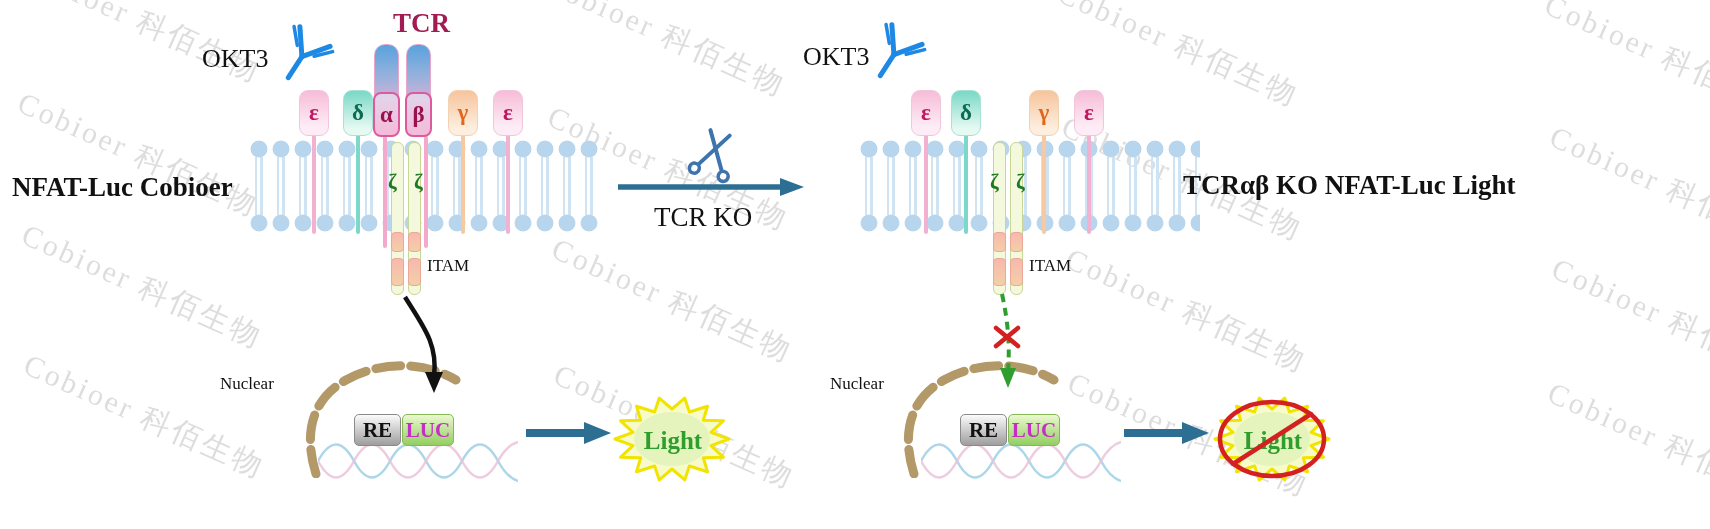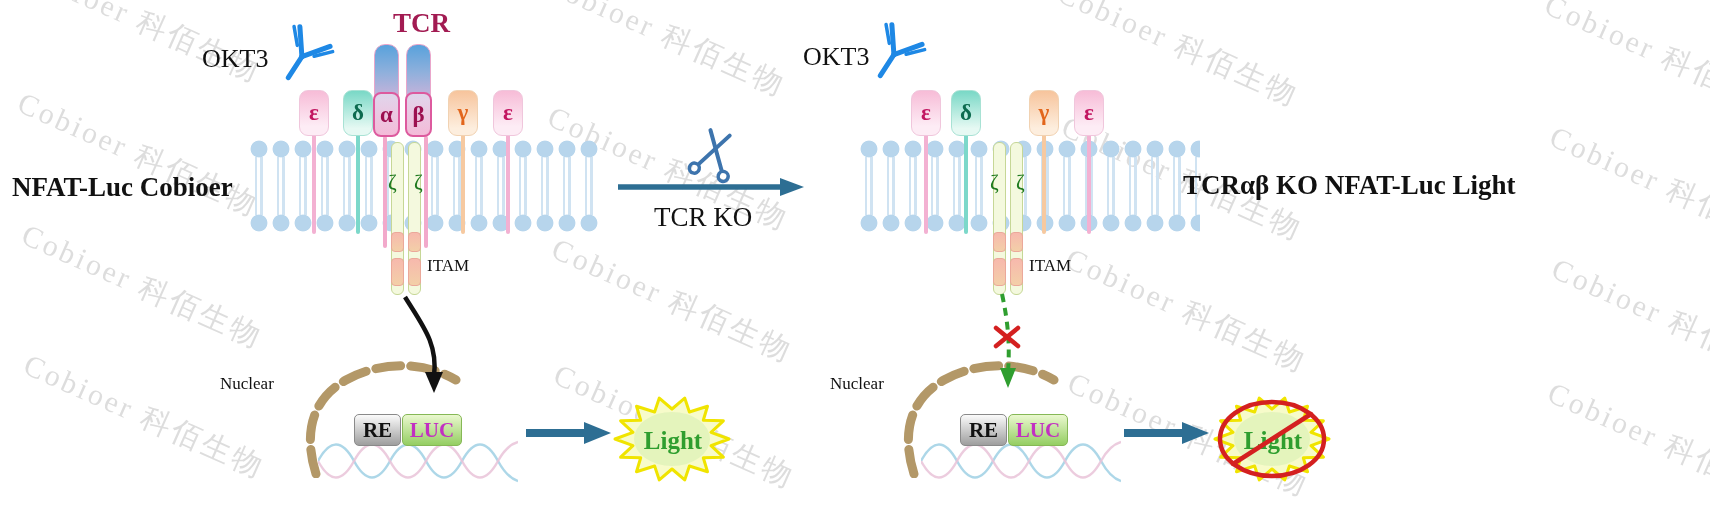--- a/index.html
+++ b/index.html
@@ -34,26 +34,26 @@
     background:linear-gradient(180deg,#58a2dc 0%,#8fb0dc 30%,#cdb3da 60%,#f2b3d3 100%);
     border:1.5px solid #e9a6cb;}
   .ab-box{position:absolute;width:27px;height:45px;border-radius:8px;border:2px solid #dd5a9e;box-sizing:border-box;
     background:linear-gradient(180deg,rgba(255,255,255,.45),rgba(248,196,222,.45));
     display:flex;align-items:center;justify-content:center;font-weight:bold;font-size:23px;color:#9c1050;z-index:5;}
   
   .zeta{position:absolute;width:13px;height:153px;border-radius:6px;background:#f4f9de;
         border:1px solid #c6d796;z-index:4;box-sizing:border-box;}
   .itam-block{position:absolute;width:13px;border-radius:4px;z-index:5;box-sizing:border-box;
         background:linear-gradient(180deg,#f7b9ad,#f3cfa8);border:1px solid #eba89a;}
-  .zeta-label{position:absolute;font-weight:normal;font-size:21px;color:#1f7a1f;letter-spacing:6px;z-index:6;white-space:nowrap;}
+  .zeta-label{position:absolute;font-weight:bold;font-size:21px;color:#1f7a1f;letter-spacing:6px;z-index:6;white-space:nowrap;}
   
   .re-box,.luc-box{position:absolute;height:32px;border-radius:5px;display:flex;align-items:center;
         justify-content:center;font-weight:bold;font-size:21px;z-index:6;box-sizing:border-box;}
   .re-box{width:47px;background:linear-gradient(180deg,#fbfbfb,#9e9e9e);border:1px solid #8a8a8a;color:#111;}
-  .luc-box{width:60px;background:linear-gradient(180deg,#eaf8cf,#94ce62);border:1px solid #86b856;color:#c22fc2;}
+  .luc-box{width:52px;background:linear-gradient(180deg,#eaf8cf,#94ce62);border:1px solid #86b856;color:#c22fc2;}
   .light-label{position:absolute;width:80px;text-align:center;font-weight:bold;font-size:25px;color:#2f9e2f;z-index:7;}
   .svg-abs{position:absolute;z-index:5;}
   .svg-top{position:absolute;z-index:8;}
 </style>
 </head>
 <body>
 
 <div class="canvas">
 
   <span class="wm" style="left:10px;top:0px">Cobioer 科佰生物</span>

